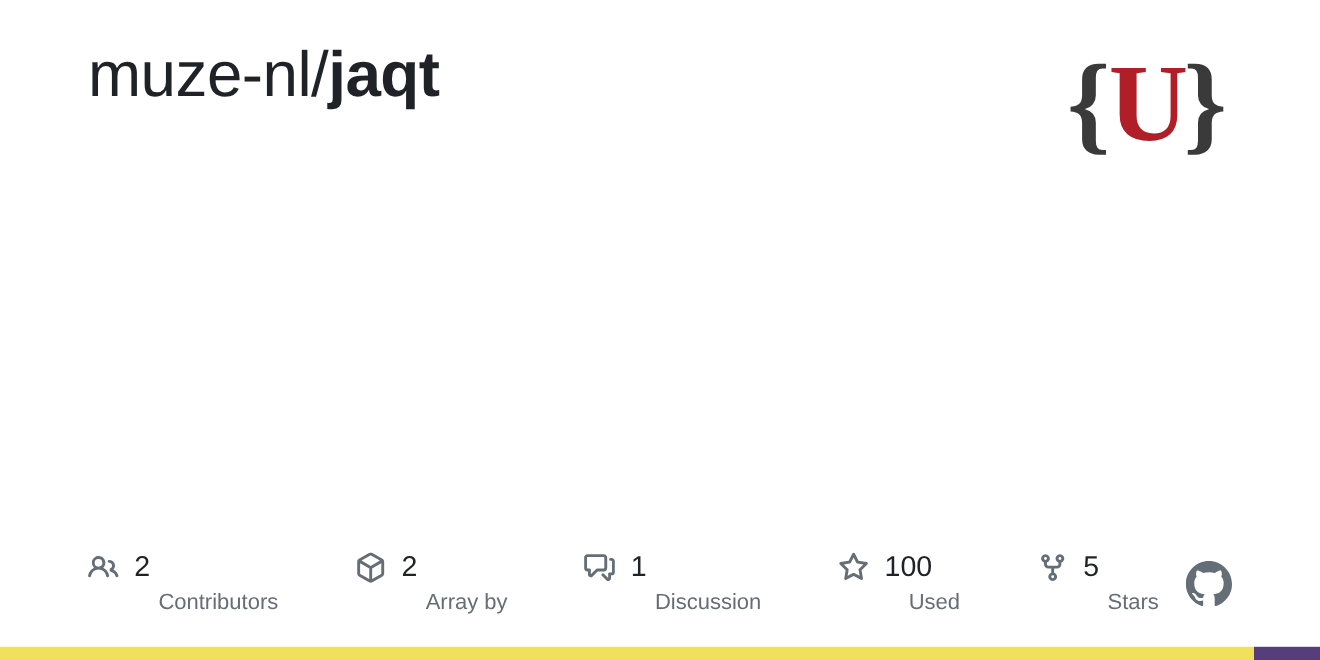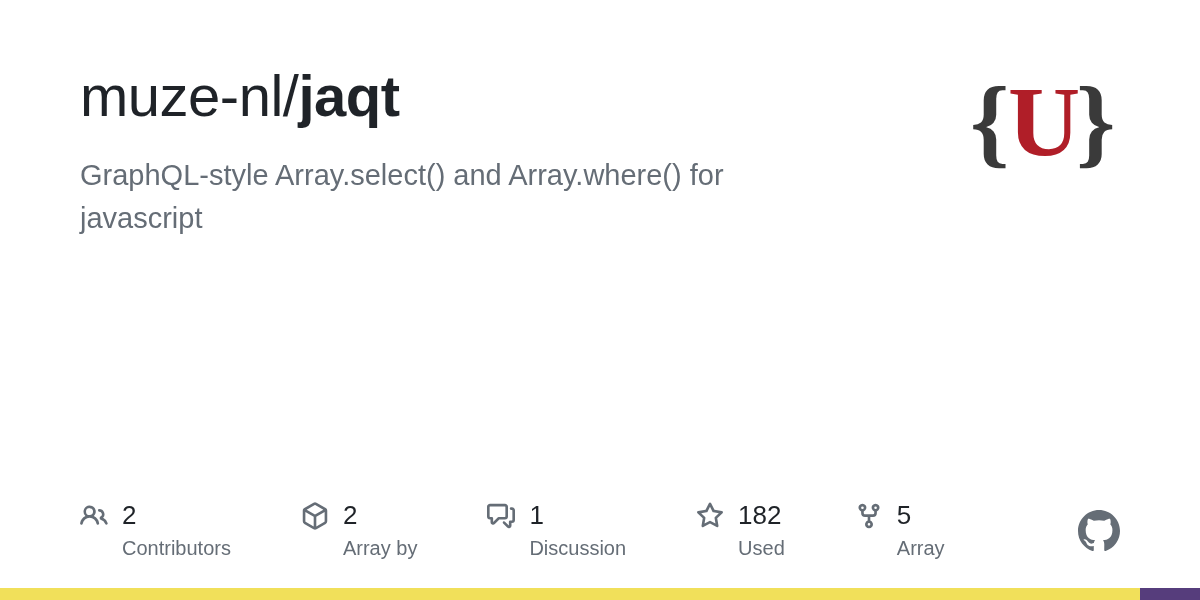--- a/index.html
+++ b/index.html
@@ -9,21 +9,21 @@
     }
     body {
       font-family: -apple-system, BlinkMacSystemFont, "Segoe UI", Helvetica, Arial, sans-serif;
       background: #ffffff;
       width: 1200px;
       height: 600px;
       position: relative;
       overflow: hidden;
     }
     .container {
-      padding: 64px 80px 0 80px;
+      padding: 36px 80px 0 80px;
       height: 100%;
       position: relative;
     }
     .header-row {
       display: flex;
       justify-content: space-between;
       align-items: flex-start;
     }
     .title-area {
       flex: 1;
@@ -100,21 +100,21 @@
       fill: currentColor;
     }
     .stat-count {
       font-size: 26px;
       font-weight: 400;
       color: #1f2328;
     }
     .stat-label {
       font-size: 20px;
       color: #656d76;
-      margin-left: 42px;
+      margin-left: 64px;
     }
     .github-mark {
       position: absolute;
       right: 0;
       bottom: 8px;
       width: 42px;
       height: 42px;
       color: #656d76;
     }
     .github-mark svg {
@@ -133,21 +133,20 @@
   </style>
 </head>
 <body>
 
 <div class="container">
   <div class="header-row">
     <div class="title-area">
       <h1 class="repo-title">
         <span class="owner">muze-nl</span><span class="slash">/</span><span class="name">jaqt</span>
       </h1>
-      <p class="description">GraphQL-style Array.select() and Array.where() for javascript</p>
     </div>
     <div class="logo">
       <svg viewBox="0 0 160 110">
         <text x="10" y="85" class="logo-svg logo-brace">{</text>
         <text x="48" y="85" class="logo-svg logo-u">U</text>
         <text x="116" y="85" class="logo-svg logo-brace">}</text>
       </svg>
     </div>
   </div>
 
@@ -189,35 +188,35 @@
       <span class="stat-label">Discussion</span>
     </div>
 
     <div class="stat">
       <div class="stat-top">
         <span class="stat-icon">
           <svg viewBox="0 0 16 16">
               <path d="M8 .25a.75.75 0 0 1 .673.418l1.882 3.815 4.21.612a.75.75 0 0 1 .416 1.279l-3.046 2.97.719 4.192a.751.751 0 0 1-1.088.791L8 12.347l-3.766 1.98a.75.75 0 0 1-1.088-.79l.72-4.194L.818 6.374a.75.75 0 0 1 .416-1.28l4.21-.611L7.327.668A.75.75 0 0 1 8 .25Zm0 2.445L6.615 5.5a.75.75 0 0 1-.564.41l-3.097.45 2.24 2.184a.75.75 0 0 1 .216.664l-.528 3.084 2.769-1.456a.75.75 0 0 1 .698 0l2.77 1.456-.53-3.084a.75.75 0 0 1 .216-.664l2.24-2.183-3.096-.45a.75.75 0 0 1-.564-.41L8 2.694Z"></path>
             </svg>
         </span>
-        <span class="stat-count">182</span>
+        <span class="stat-count">100</span>
       </div>
       <span class="stat-label">Used</span>
     </div>
 
     <div class="stat">
       <div class="stat-top">
         <span class="stat-icon">
           <svg viewBox="0 0 16 16">
               <path d="M5 5.372v.878c0 .414.336.75.75.75h4.5a.75.75 0 0 0 .75-.75v-.878a2.25 2.25 0 1 1 1.5 0v.878a2.25 2.25 0 0 1-2.25 2.25h-1.5v2.128a2.251 2.251 0 1 1-1.5 0V8.5h-1.5A2.25 2.25 0 0 1 3.5 6.25v-.878a2.25 2.25 0 1 1 1.5 0ZM5 3.25a.75.75 0 1 0-1.5 0 .75.75 0 0 0 1.5 0Zm6.75.75a.75.75 0 1 0 0-1.5.75.75 0 0 0 0 1.5Zm-3 8.75a.75.75 0 1 0-1.5 0 .75.75 0 0 0 1.5 0Z"></path>
             </svg>
         </span>
         <span class="stat-count">5</span>
       </div>
-      <span class="stat-label">Array</span>
+      <span class="stat-label">Stars</span>
     </div>
 
     <span class="github-mark">
       <svg viewBox="0 0 16 16">
           <path d="M8 0C3.58 0 0 3.58 0 8c0 3.54 2.29 6.53 5.47 7.59.4.07.55-.17.55-.38 0-.19-.01-.82-.01-1.49-2.01.37-2.53-.49-2.69-.94-.09-.23-.48-.94-.82-1.13-.28-.15-.68-.52-.01-.53.63-.01 1.08.58 1.23.82.72 1.21 1.87.87 2.33.66.07-.52.28-.87.51-1.07-1.78-.2-3.64-.89-3.64-3.95 0-.87.31-1.59.82-2.15-.08-.2-.36-1.02.08-2.12 0 0 .67-.21 2.2.82.64-.18 1.32-.27 2-.27.68 0 1.36.09 2 .27 1.53-1.04 2.2-.82 2.2-.82.44 1.1.16 1.92.08 2.12.51.56.82 1.27.82 2.15 0 3.07-1.87 3.75-3.65 3.95.29.25.54.73.54 1.48 0 1.07-.01 1.93-.01 2.2 0 .21.15.46.55.38A8.013 8.013 0 0 0 16 8c0-4.42-3.58-8-8-8z"></path>
         </svg>
     </span>
 
   </div>
 </div>

